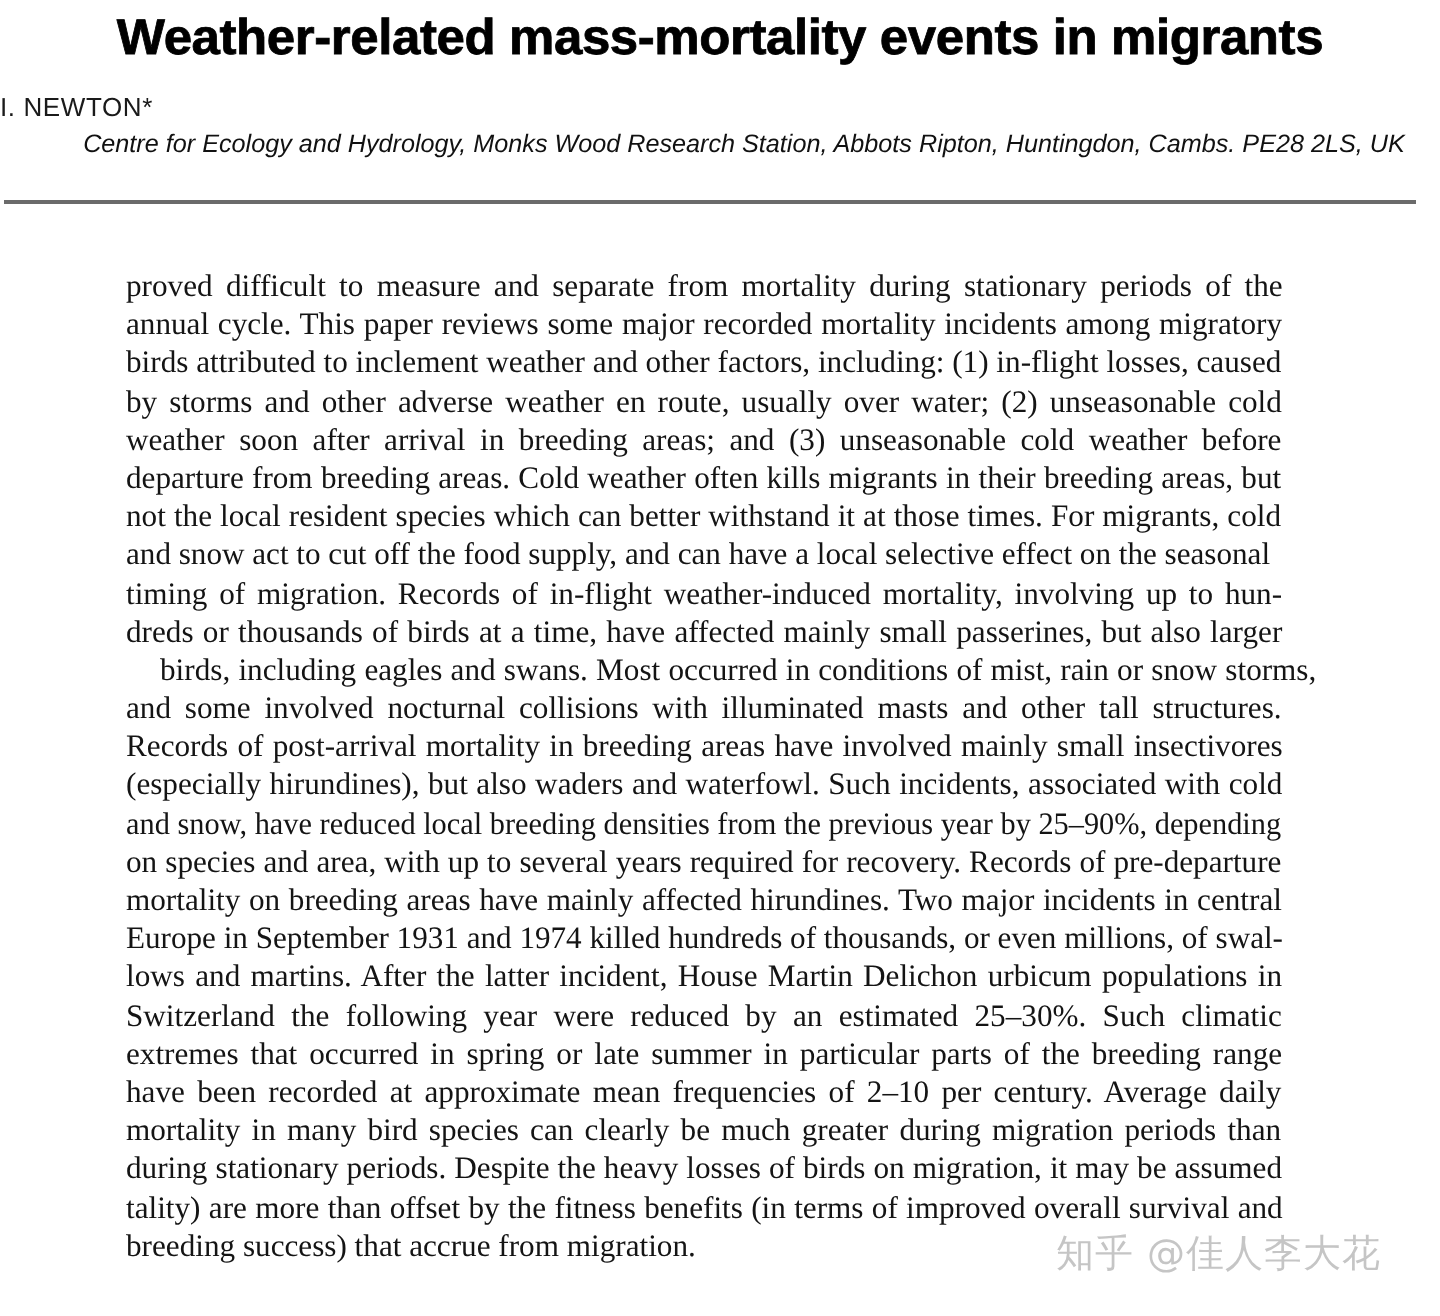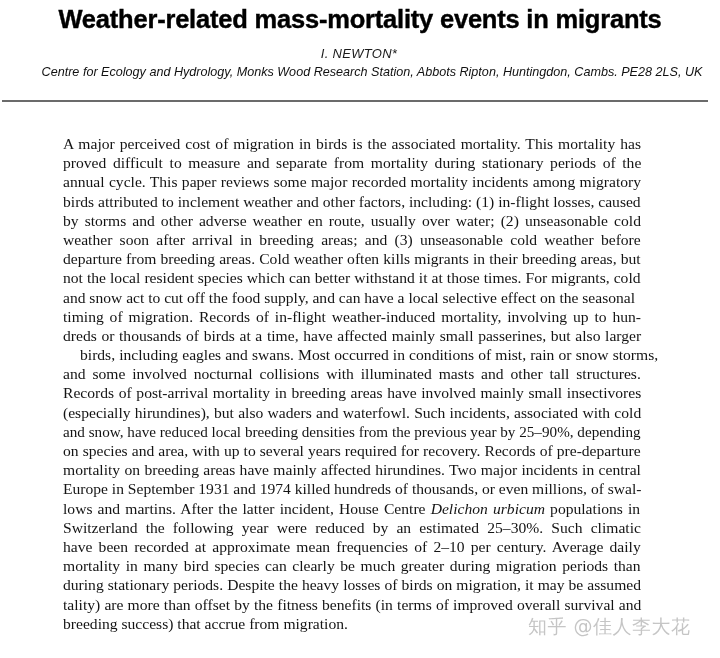--- a/index.html
+++ b/index.html
@@ -29,27 +29,26 @@
       white-space: nowrap;
       transform: scaleX(1.02);
       transform-origin: center;
       -webkit-text-stroke: 0.4px #000;
     }
     .author {
       position: absolute;
       left: 0;
       top: 46px;
       width: 718px;
-      text-align: center;
+      text-align: left;
       font-family: "Liberation Sans", sans-serif;
       font-size: 13px;
       letter-spacing: 0.3px;
       color: #1a1a1a;
       line-height: 16px;
-      font-style: italic;
     }
     .affiliation {
       position: absolute;
       left: 20px;
       top: 64px;
       width: 704px;
       text-align: center;
       font-family: "Liberation Sans", sans-serif;
       font-style: italic;
       font-size: 12.6px;
@@ -79,21 +78,21 @@
       display: block;
       text-align: justify;
       text-align-last: justify;
       white-space: nowrap;
       height: 19.2px;
       overflow: visible;
     }
     .line.last {
       text-align-last: left;
     }
-    .line .ital { font-style: italic; }
+    .line .ital { }
     .watermark {
       position: absolute;
       left: 528px;
       top: 614px;
       font-family: "DejaVu Sans", sans-serif;
       font-size: 19px;
       color: rgba(150,150,150,0.55);
       letter-spacing: 0.5px;
       white-space: nowrap;
       text-shadow: 0 0 1px rgba(255,255,255,0.9);
@@ -101,41 +100,41 @@
   </style>
 </head>
 <body>
 
 <div class="title">Weather-related mass-mortality events in migrants</div>
 <div class="author">I. NEWTON*</div>
 <div class="affiliation">Centre for Ecology and Hydrology, Monks Wood Research Station, Abbots Ripton, Huntingdon, Cambs. PE28 2LS, UK</div>
 <div class="rule"></div>
 
 <div class="abstract">
-  <span class="line" style="white-space: nowrap; display: block; word-spacing: 1.071px; text-align-last: left;">A major perceived cost of migration in birds is the associated mortality. This mortality has</span>
   <span class="line" style="white-space: nowrap; display: block; word-spacing: 2.75px; text-align-last: left;">proved difficult to measure and separate from mortality during stationary periods of the</span>
   <span class="line" style="white-space: nowrap; display: block; word-spacing: 0.455px; text-align-last: left;">annual cycle. This paper reviews some major recorded mortality incidents among migratory</span>
   <span class="line" style="white-space: nowrap; display: block; word-spacing: 0px; text-align-last: left;">birds attributed to inclement weather and other factors, including: (1) in-flight losses, caused</span>
   <span class="line" style="white-space: nowrap; display: block; word-spacing: 2.154px; text-align-last: left;">by storms and other adverse weather en route, usually over water; (2) unseasonable cold</span>
   <span class="line" style="white-space: nowrap; display: block; word-spacing: 3.333px; text-align-last: left;">weather soon after arrival in breeding areas; and (3) unseasonable cold weather before</span>
   <span class="line" style="white-space: nowrap; display: block; word-spacing: 0.231px; text-align-last: left;">departure from breeding areas. Cold weather often kills migrants in their breeding areas, but</span>
   <span class="line" style="white-space: nowrap; display: block; word-spacing: 0.133px; text-align-last: left;">not the local resident species which can better withstand it at those times. For migrants, cold</span>
   <span class="line" style="white-space: nowrap; display: block; transform: scaleX(0.9983); transform-origin: left center; width: 579px; text-align-last: left;">and snow act to cut off the food supply, and can have a local selective effect on the seasonal</span>
   <span class="line" style="white-space: nowrap; display: block; word-spacing: 2px; text-align-last: left;">timing of migration. Records of in-flight weather-induced mortality, involving up to hun-</span>
   <span class="line" style="white-space: nowrap; display: block; word-spacing: 0.733px; text-align-last: left;">dreds or thousands of birds at a time, have affected mainly small passerines, but also larger</span>
   <span class="line" style="white-space: nowrap; display: block; word-spacing: 0.214px; text-align-last: left; margin-left: 17px;">birds, including eagles and swans. Most occurred in conditions of mist, rain or snow storms,</span>
   <span class="line" style="white-space: nowrap; display: block; word-spacing: 3px; text-align-last: left;">and some involved nocturnal collisions with illuminated masts and other tall structures.</span>
   <span class="line" style="white-space: nowrap; display: block; word-spacing: 0.727px; text-align-last: left;">Records of post-arrival mortality in breeding areas have involved mainly small insectivores</span>
   <span class="line" style="white-space: nowrap; display: block; word-spacing: 0.364px; text-align-last: left;">(especially hirundines), but also waders and waterfowl. Such incidents, associated with cold</span>
   <span class="line" style="white-space: nowrap; display: block; transform: scaleX(0.9731); transform-origin: left center; width: 594px; text-align-last: left;">and snow, have reduced local breeding densities from the previous year by 25–90%, depending</span>
   <span class="line" style="white-space: nowrap; display: block; word-spacing: 0.143px; text-align-last: left;">on species and area, with up to several years required for recovery. Records of pre-departure</span>
   <span class="line" style="white-space: nowrap; display: block; word-spacing: 0.417px; text-align-last: left;">mortality on breeding areas have mainly affected hirundines. Two major incidents in central</span>
   <span class="line" style="white-space: nowrap; display: block; transform: scaleX(0.9983); transform-origin: left center; width: 579px; text-align-last: left;">Europe in September 1931 and 1974 killed hundreds of thousands, or even millions, of swal-</span>
-  <span class="line" style="white-space: nowrap; display: block; word-spacing: 1.25px; text-align-last: left;"><span>lows and martins. After the latter incident, House Centre </span><span class="ital">Delichon urbicum</span><span> populations in</span></span>
+  <span class="line" style="white-space: nowrap; display: block; word-spacing: 1.25px; text-align-last: left;"><span>lows and martins. After the latter incident, House Martin </span><span class="ital">Delichon urbicum</span><span> populations in</span></span>
   <span class="line" style="white-space: nowrap; display: block; word-spacing: 4.273px; text-align-last: left;">Switzerland the following year were reduced by an estimated 25–30%. Such climatic</span>
+  <span class="line" style="white-space: nowrap; display: block; word-spacing: 2.071px; text-align-last: left;">extremes that occurred in spring or late summer in particular parts of the breeding range</span>
   <span class="line" style="white-space: nowrap; display: block; word-spacing: 2.25px; text-align-last: left;">have been recorded at approximate mean frequencies of 2–10 per century. Average daily</span>
   <span class="line" style="white-space: nowrap; display: block; word-spacing: 1.692px; text-align-last: left;">mortality in many bird species can clearly be much greater during migration periods than</span>
   <span class="line" style="white-space: nowrap; display: block; word-spacing: 0.143px; text-align-last: left;">during stationary periods. Despite the heavy losses of birds on migration, it may be assumed</span>
   <span class="line" style="white-space: nowrap; display: block; word-spacing: 0.267px; text-align-last: left;">tality) are more than offset by the fitness benefits (in terms of improved overall survival and</span>
   <span class="line last" style="white-space: nowrap; display: block;">breeding success) that accrue from migration.</span>
 </div>
 
 <div class="watermark">知乎 @佳人李大花</div>
 
 </body></html>

